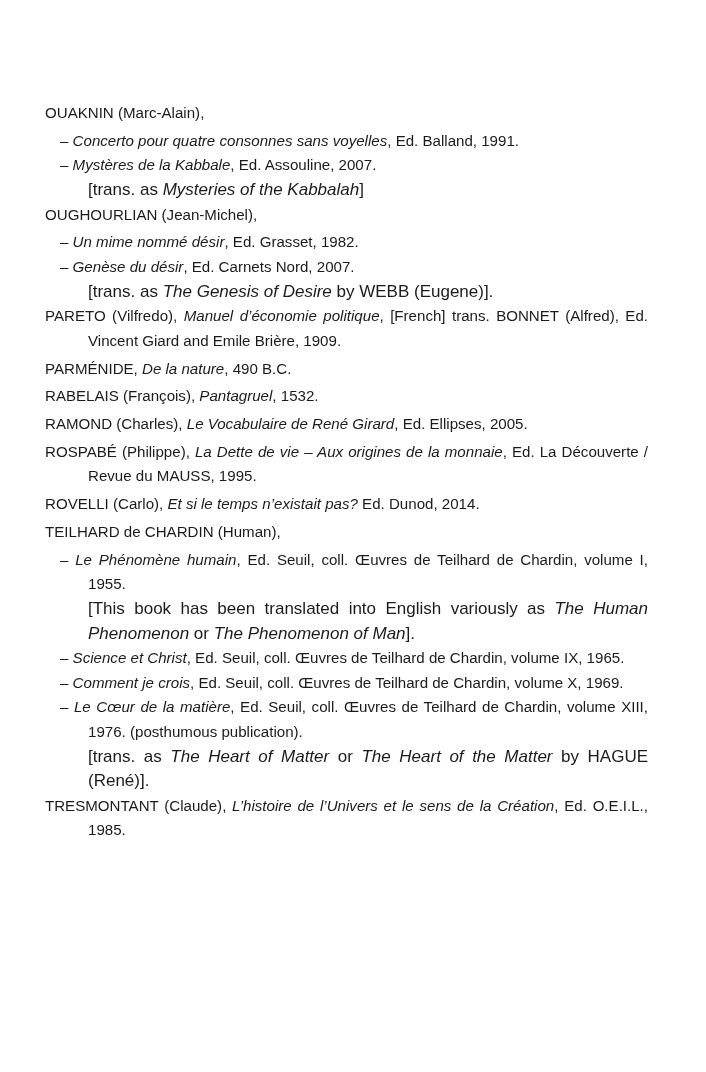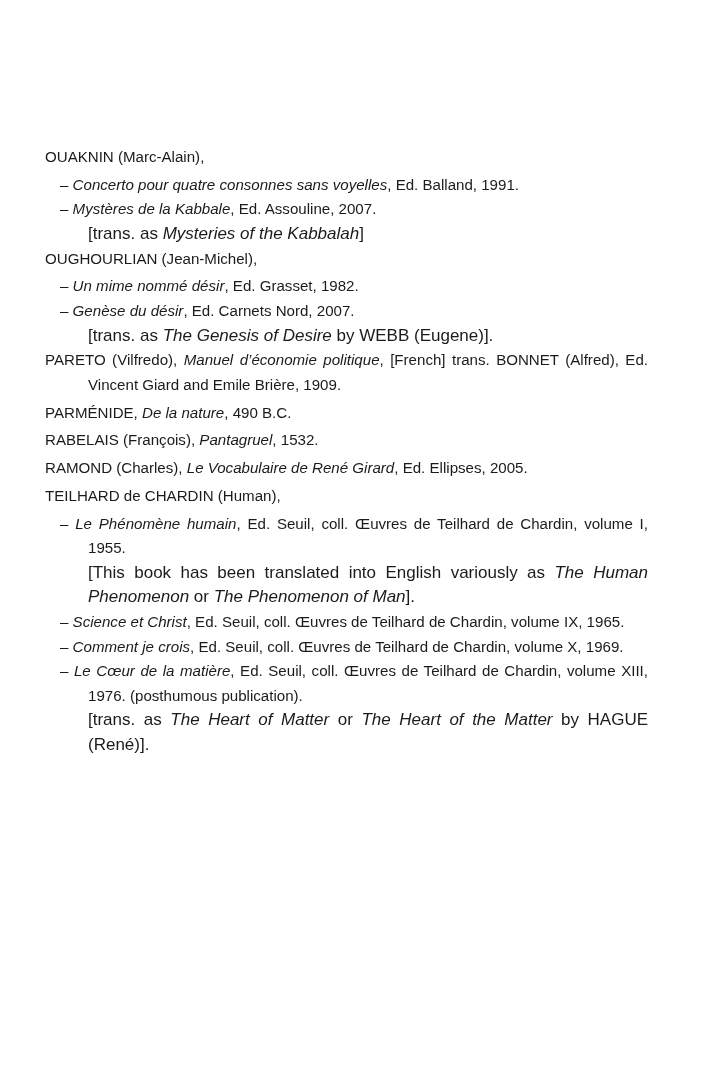--- a/index.html
+++ b/index.html
@@ -18,21 +18,20 @@
   .page {
     position: relative;
     width: 706px;
     height: 1072px;
     box-sizing: border-box;
     padding: 101px 58px 0 45px;
     background: #ffffff;
   }
   .biblio {
     width: 603px;
-    margin-top: 44px;
   }
   
   .entry {
     font-size: 15.1px;
     line-height: 24.6px;
     text-align: justify;
     text-justify: inter-word;
     margin: 0 0 3.2px 0;
     padding-left: 43px;
     text-indent: -43px;
@@ -109,21 +108,27 @@
     </p>
 
     <p class="entry">
       <span>RABELAIS (François), </span><i>Pantagruel</i><span>, 1532.</span>
     </p>
 
     <p class="entry">
       <span>RAMOND (Charles), </span><i>Le Vocabulaire de René Girard</i><span>, Ed. Ellipses, 2005.</span>
     </p>
 
+    <p class="entry">
+      <span>ROSPABÉ (Philippe), </span><i>La Dette de vie – Aux origines de la monnaie</i><span>, Ed. La Découverte / Revue du MAUSS, 1995.</span>
+    </p>
 
+    <p class="entry">
+      <span>ROVELLI (Carlo), </span><i>Et si le temps n’existait pas?</i><span> Ed. Dunod, 2014.</span>
+    </p>
 
 
     <p class="entry">
       <span>TEILHARD de CHARDIN (Human),</span>
     </p>
     <p class="work">
       <span class="dash">–</span>
       <i>Le Phénomène humain</i><span>, Ed. Seuil, coll. Œuvres de Teilhard de Chardin, volume I, 1955.</span>
     </p>
     <p class="note">
@@ -138,16 +143,19 @@
       <i>Comment je crois</i><span>, Ed. Seuil, coll. Œuvres de Teilhard de Chardin, volume X, 1969.</span>
     </p>
     <p class="work">
       <span class="dash">–</span>
       <i>Le Cœur de la matière</i><span>, Ed. Seuil, coll. Œuvres de Teilhard de Chardin, volume XIII, 1976. (posthumous publication).</span>
     </p>
     <p class="note">
       <span>[trans. as </span><i>The Heart of Matter</i><span> or </span><i>The Heart of the Matter</i><span> by HAGUE (René)].</span>
     </p>
 
+    <p class="entry">
+      <span>TRESMONTANT (Claude), </span><i>L’histoire de l’Univers et le sens de la Création</i><span>, Ed. O.E.I.L., 1985.</span>
+    </p>
 
 
   </div>
 </div>
 
 </body></html>

